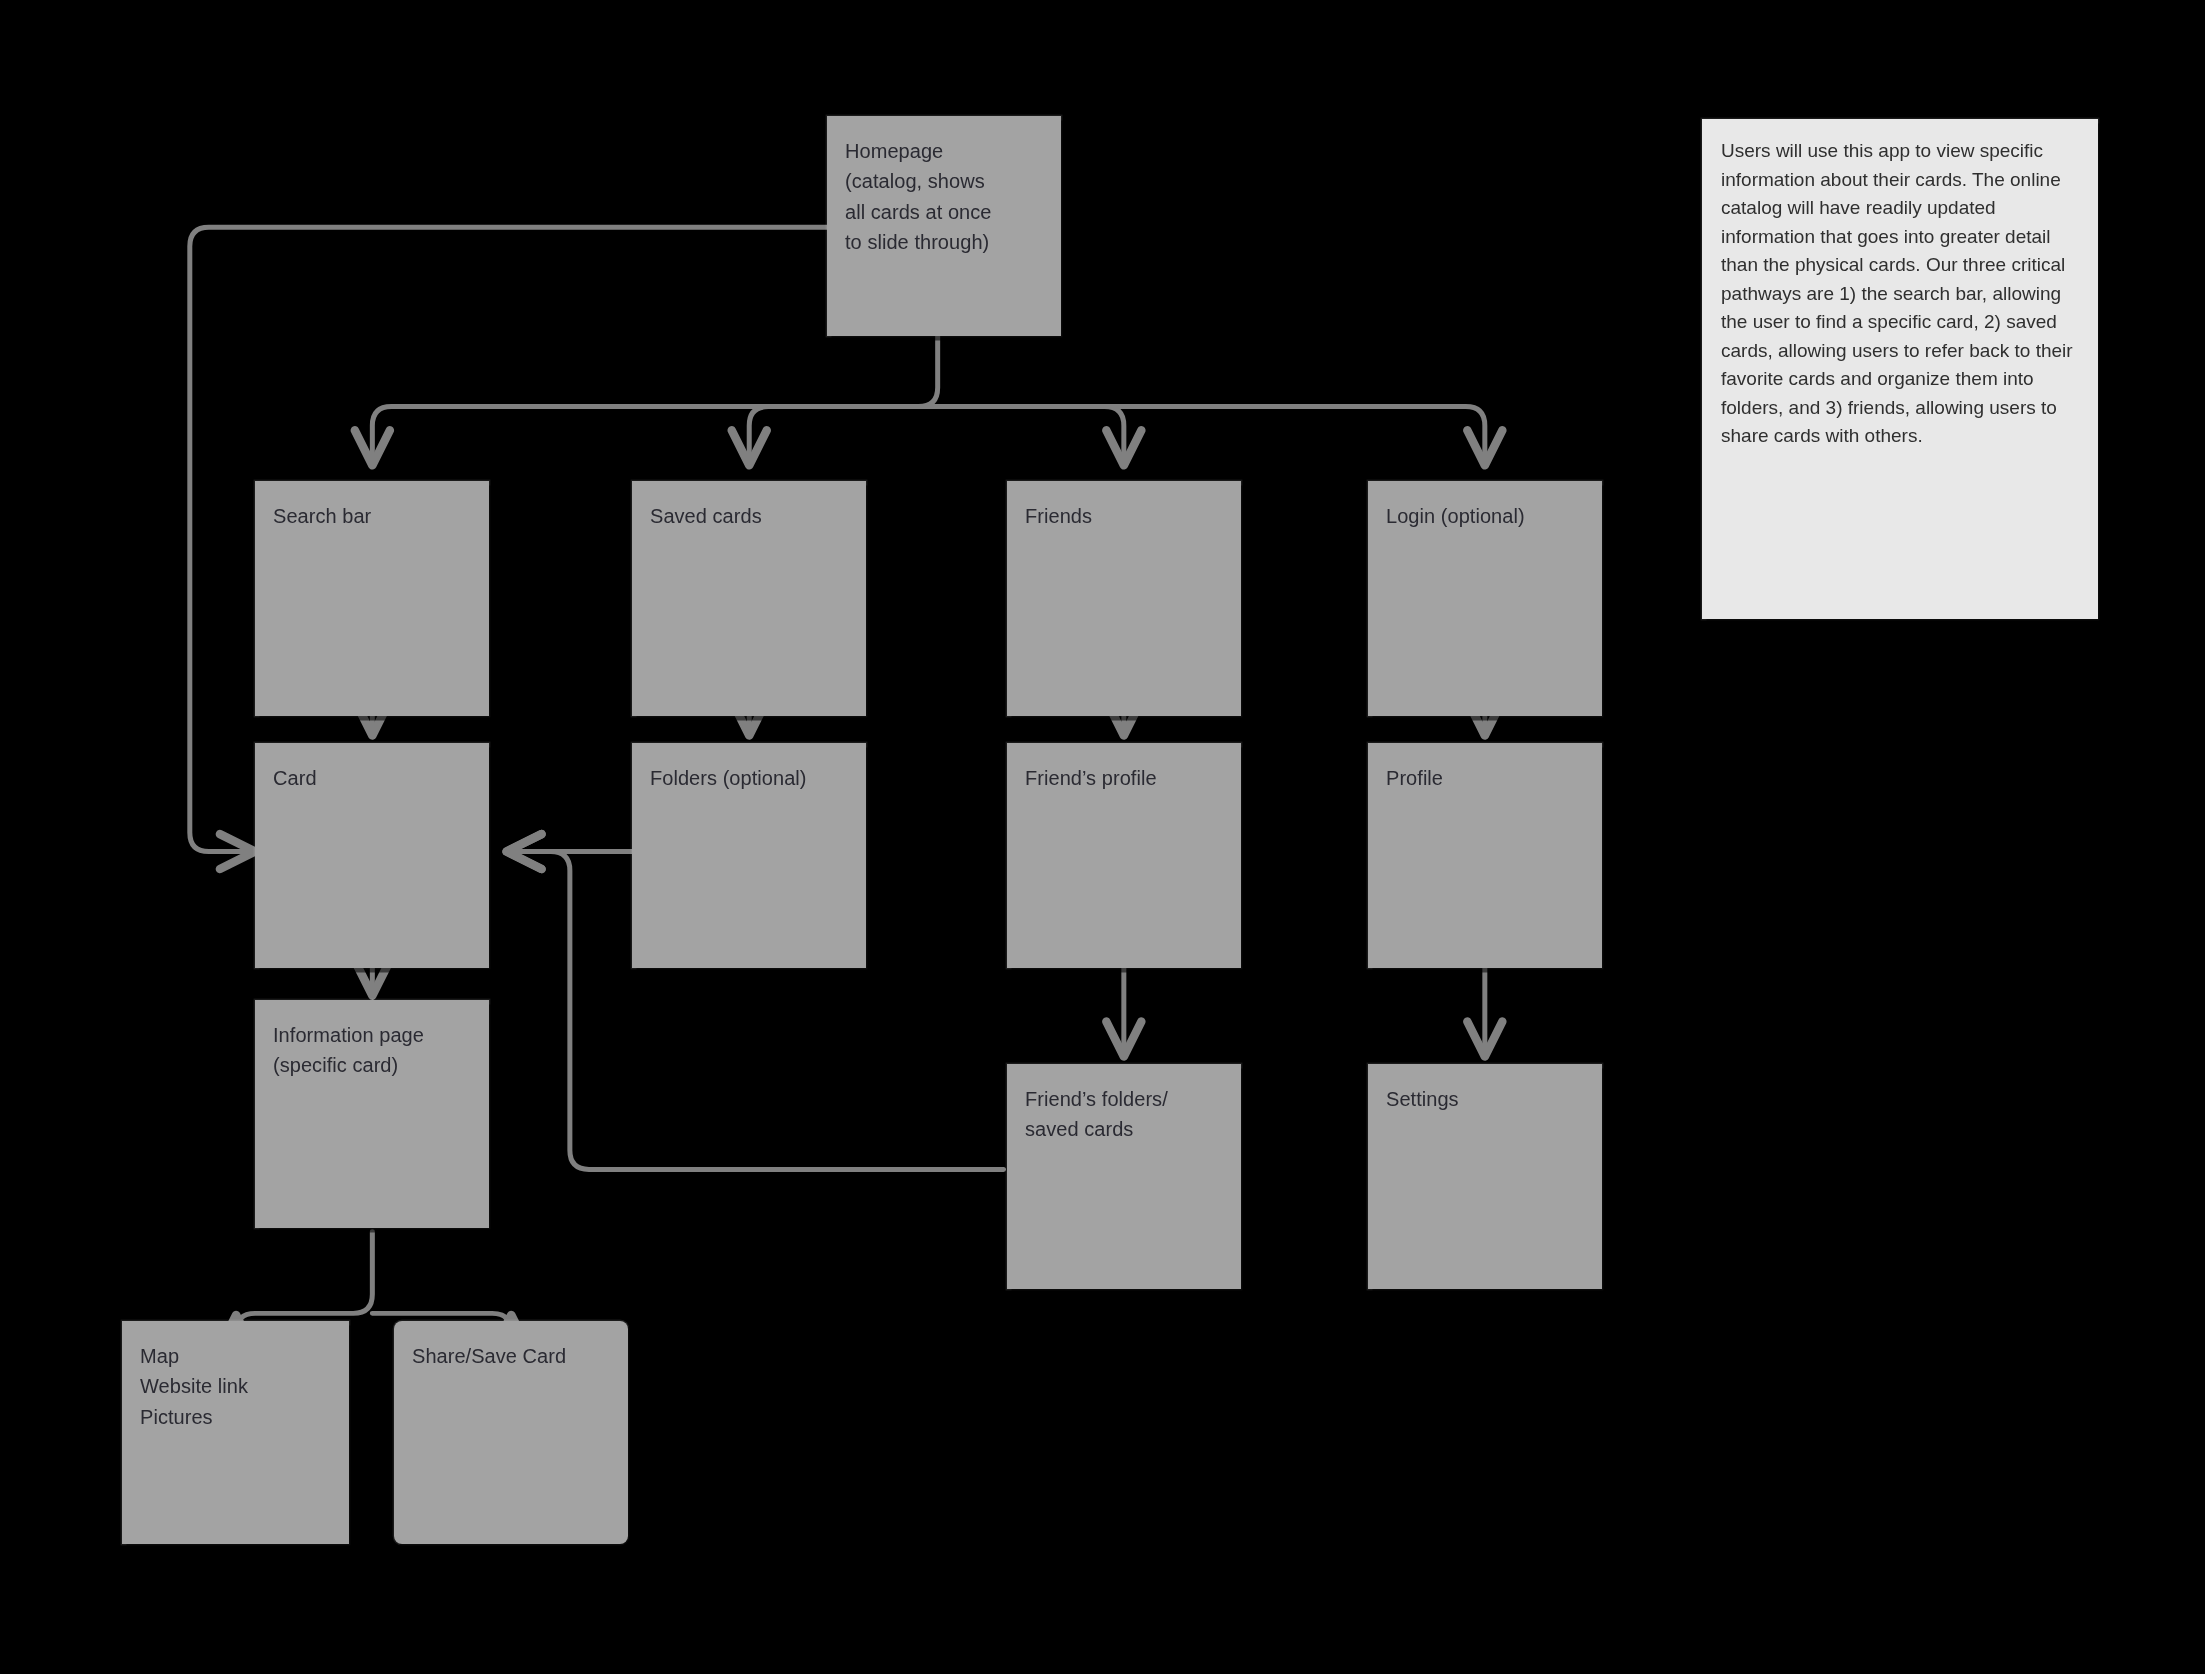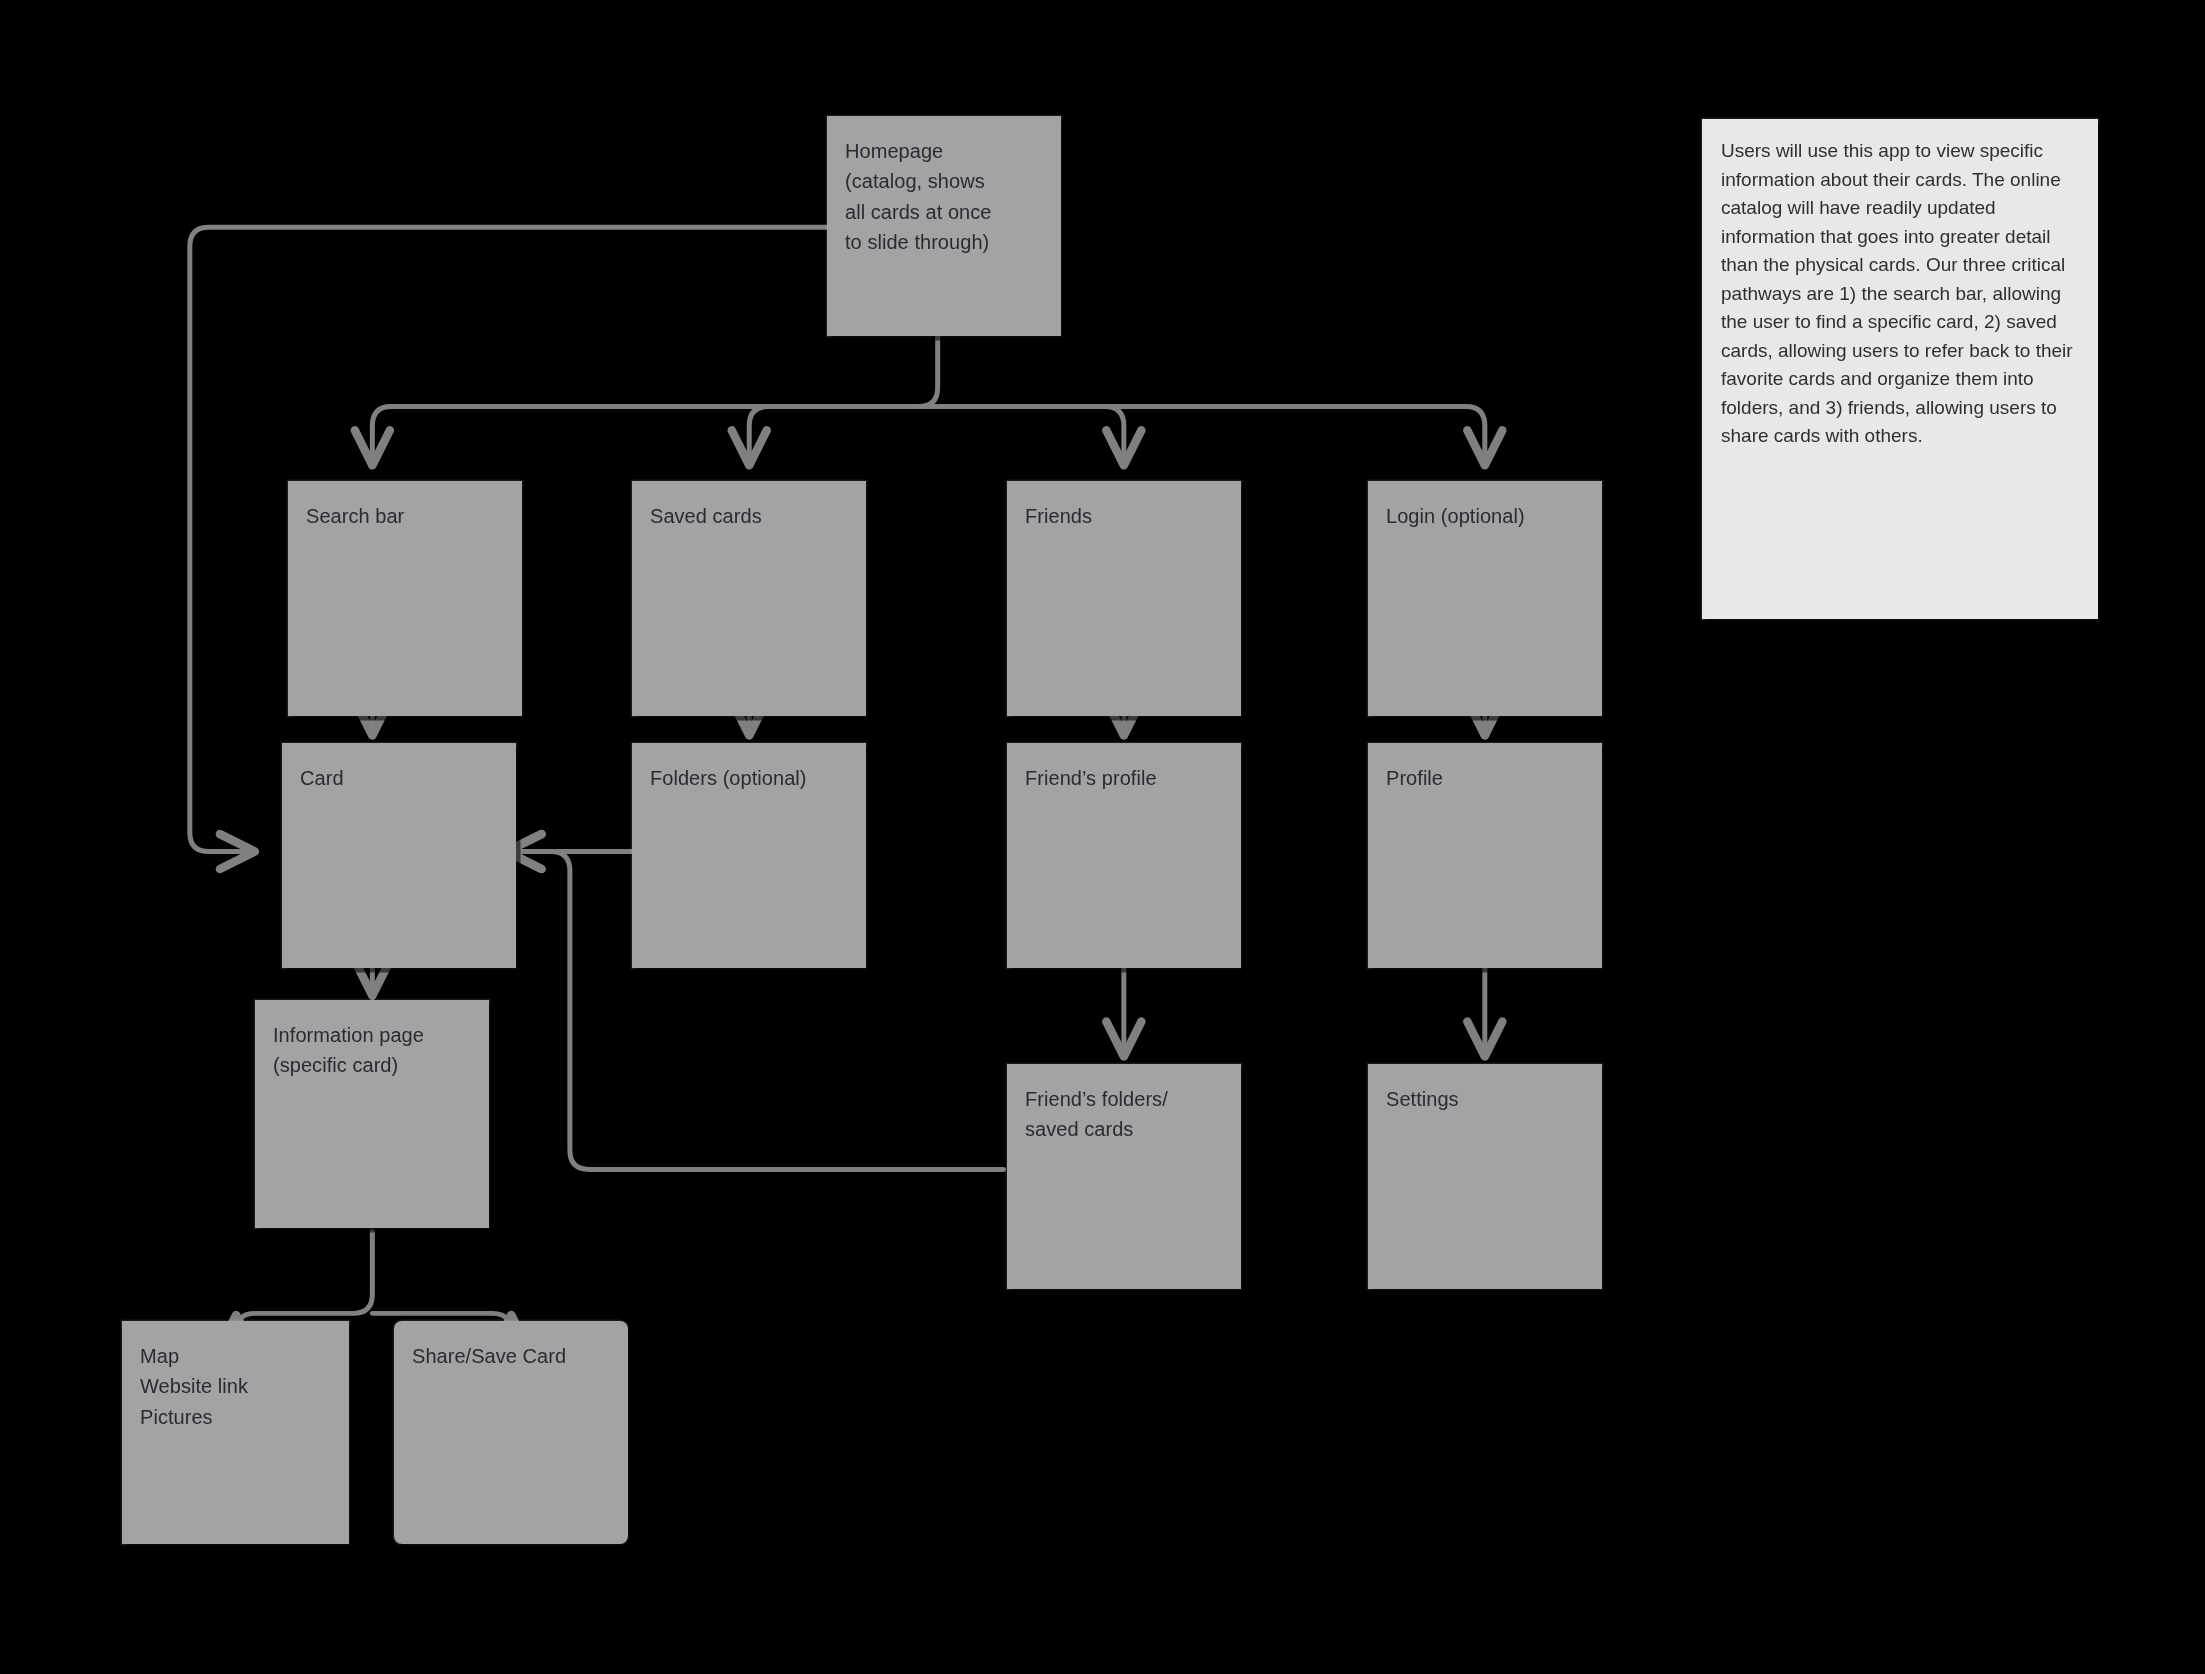--- a/index.html
+++ b/index.html
@@ -83,29 +83,29 @@
       <path d="M 820,2712 L 820,2850 Q 820,2892 778,2892 L 562,2892 Q 520,2892 520,2934 L 520,2900" marker-end="url(#ah)"></path>
       <path d="M 820,2892 L 1084,2892 Q 1126,2892 1126,2934 L 1126,2900" marker-end="url(#ah)"></path>
     </g>
   </svg>
 
   <div class="node" style="left:827px; top:116px; width:234px; height:220px;">Homepage
 (catalog, shows
 all cards at once
 to slide through)</div>
 
-  <div class="node" style="left:255px; top:481px; width:234px; height:235px;margin-left:33px;">Search bar</div>
+  <div class="node" style="left:255px; top:481px; width:234px; height:235px;">Search bar</div>
 
   <div class="node" style="left:632px; top:481px; width:234px; height:235px;">Saved cards</div>
 
   <div class="node" style="left:1007px; top:481px; width:234px; height:235px;">Friends</div>
 
   <div class="node" style="left:1368px; top:481px; width:234px; height:235px;">Login (optional)</div>
 
-  <div class="node" style="left:255px; top:743px; width:234px; height:225px;margin-left:27px;">Card</div>
+  <div class="node" style="left:255px; top:743px; width:234px; height:225px;">Card</div>
 
   <div class="node" style="left:632px; top:743px; width:234px; height:225px;">Folders (optional)</div>
 
   <div class="node" style="left:1007px; top:743px; width:234px; height:225px;">Friend’s profile</div>
 
   <div class="node" style="left:1368px; top:743px; width:234px; height:225px;">Profile</div>
 
   <div class="node" style="left:255px; top:1000px; width:234px; height:228px;">Information page
 (specific card)</div>
 

